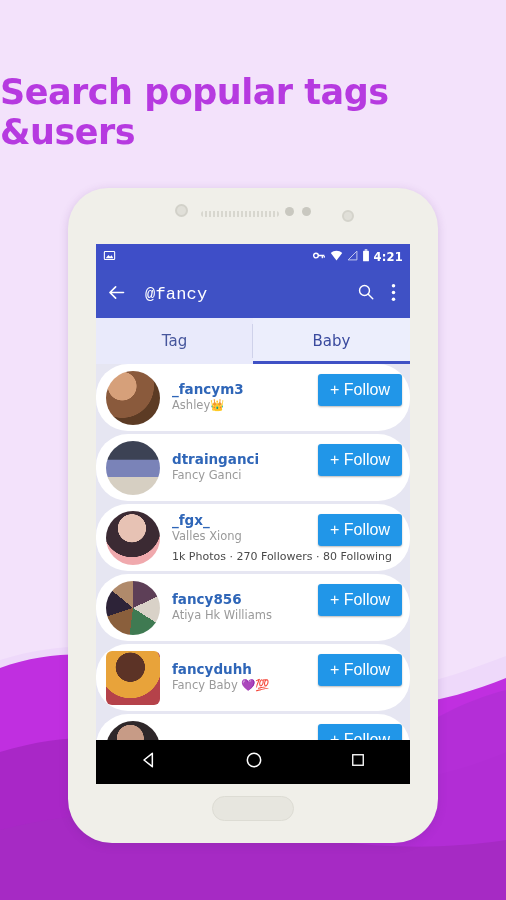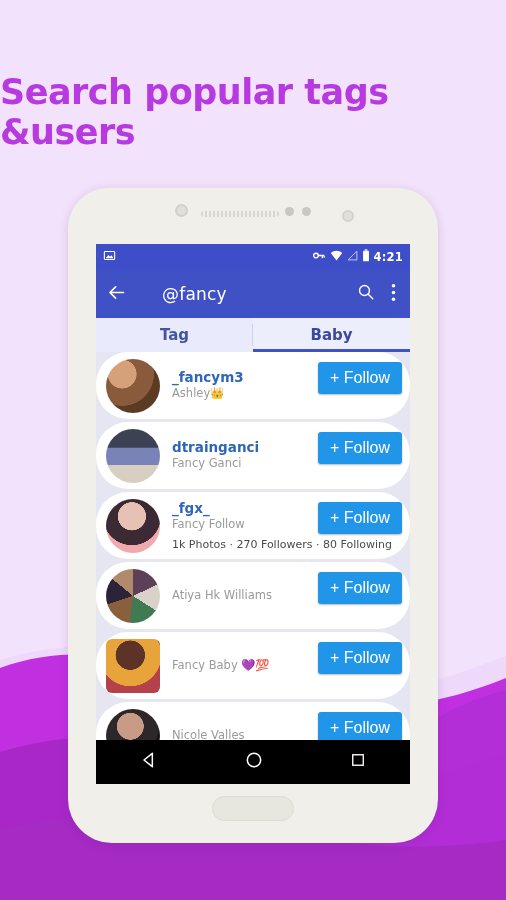--- a/index.html
+++ b/index.html
@@ -104,37 +104,37 @@
   #toolbar {
     height: 48px;
     background: #3f51c5;
     display: flex;
     align-items: center;
     padding: 0 10px;
     color: #fff;
   }
   #toolbar .tb-title {
     font-size: 17px;
-    margin-left: 35px;
+    margin-left: 18px;
     letter-spacing: 0.2px;
+    font-family: Liberation Mono, monospace;
   }
   #toolbar .tb-actions {
     margin-left: auto;
     display: flex;
     align-items: center;
     gap: 16px;
     padding-right: 4px;
   }
 
   
   #tabs {
-    height: 34px;
+    height: 46px;
     background: #e9eafb;
     display: flex;
-    font-weight: bold;
   }
   .tab {
     flex: 1;
     display: flex;
     align-items: center;
     justify-content: center;
     font-size: 15px;
     color: #46569c;
     position: relative;
     background: #e9eafb;
@@ -354,37 +354,39 @@
           <div class="uname">dtrainganci</div>
           <div class="fullname">Fancy Ganci</div>
         </div>
         <button class="follow-btn">+ Follow</button>
       </div>
 
       <div class="row tall">
         <div class="avatar" style="background-image:radial-gradient(circle at 48% 32%, #e7c2b4 0 30%, #3b2a33 31% 62%, #f0a9ad 63% 100%);"></div>
         <div class="row-text">
           <div class="uname">_fgx_</div>
-          <div class="fullname">Fancy Follow</div>
+          <div class="fullname">Valles Xiong</div>
           <div class="stats">1k Photos · 270 Followers · 80 Following</div>
         </div>
         <button class="follow-btn">+ Follow</button>
       </div>
 
       <div class="row">
         <div class="avatar" style="background-image:conic-gradient(#5d3f57 0 18%, #d9d2c8 18% 34%, #3f7a52 34% 52%, #8a5f3c 52% 70%, #2d2338 70% 86%, #b08a6b 86% 100%);"></div>
         <div class="row-text">
+          <div class="uname">fancy856</div>
           <div class="fullname">Atiya Hk Williams</div>
         </div>
         <button class="follow-btn">+ Follow</button>
       </div>
 
       <div class="row">
         <div class="avatar" style="border-radius:6px;background-image:radial-gradient(circle at 45% 30%, #5c3326 0 30%, #e8a33a 31% 64%, #b5424a 65% 100%);"></div>
         <div class="row-text">
+          <div class="uname">fancyduhh</div>
           <div class="fullname">Fancy Baby 💜💯</div>
         </div>
         <button class="follow-btn">+ Follow</button>
       </div>
 
       <div class="row">
         <div class="avatar" style="background-image:radial-gradient(circle at 45% 32%, #c79b86 0 28%, #2e2729 29% 60%, #1b1517 61% 100%);"></div>
         <div class="row-text">
           <div class="fullname">Nicole Valles</div>
         </div>

